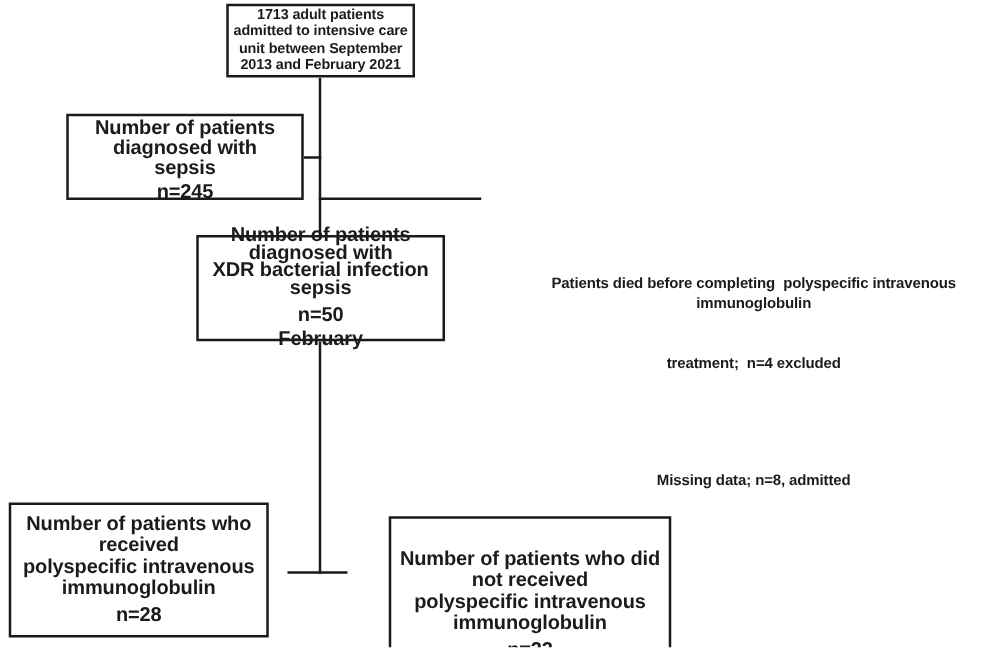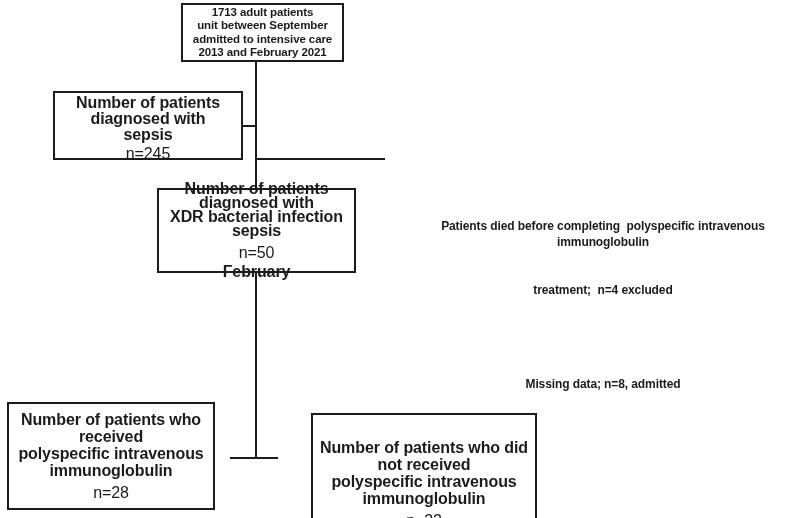--- a/index.html
+++ b/index.html
@@ -27,25 +27,25 @@
     font-size: 16px;
     line-height: 15px;
   }
   .flexcenter {
     display: flex;
     flex-direction: column;
     align-items: center;
     justify-content: center;
   }
   .b { font-weight: 800; }
-  .count { font-weight: 400; margin-top: 5px; }
+  .count { font-weight: 700; margin-top: 5px; }
   .status { font-weight: 800; margin-top: 5px; }
 
   #box-icu {
-    left: 181px; top: 3px; width: 163px; height: 59px;
+    left: 181px; top: 3px; width: 151px; height: 59px;
     font-size: 11.5px; line-height: 13.5px;
   }
   #box-sepsis {
     left: 53px; top: 91px; width: 190px; height: 69px;
     padding-top: 2px; line-height: 16px;
   }
   #box-sepsis .count { margin-top: 3px; }
   #box-xdr {
     left: 157px; top: 188px; width: 199px; height: 85px;
     line-height: 14px;
@@ -86,22 +86,22 @@
 <div id="stage">
 
   <div class="line" id="v-top"></div>
   <div class="line" id="h-sepsis"></div>
   <div class="line" id="h-excl"></div>
   <div class="line" id="v-bottom"></div>
   <div class="line" id="h-split"></div>
 
   <div class="box flexcenter" id="box-icu">
     <div><span class="b">1713</span><span> adult patients</span></div>
+    <div>admitted to intensive care</div>
     <div>unit between September</div>
-    <div>admitted to intensive care</div>
     <div>2013 and February 2021</div>
   </div>
 
   <div class="box" id="box-sepsis">
     <div>Number of patients diagnosed with</div>
     <div>sepsis</div>
     <div class="count">n=245</div>
   </div>
 
   <div class="box flexcenter" id="box-xdr">

